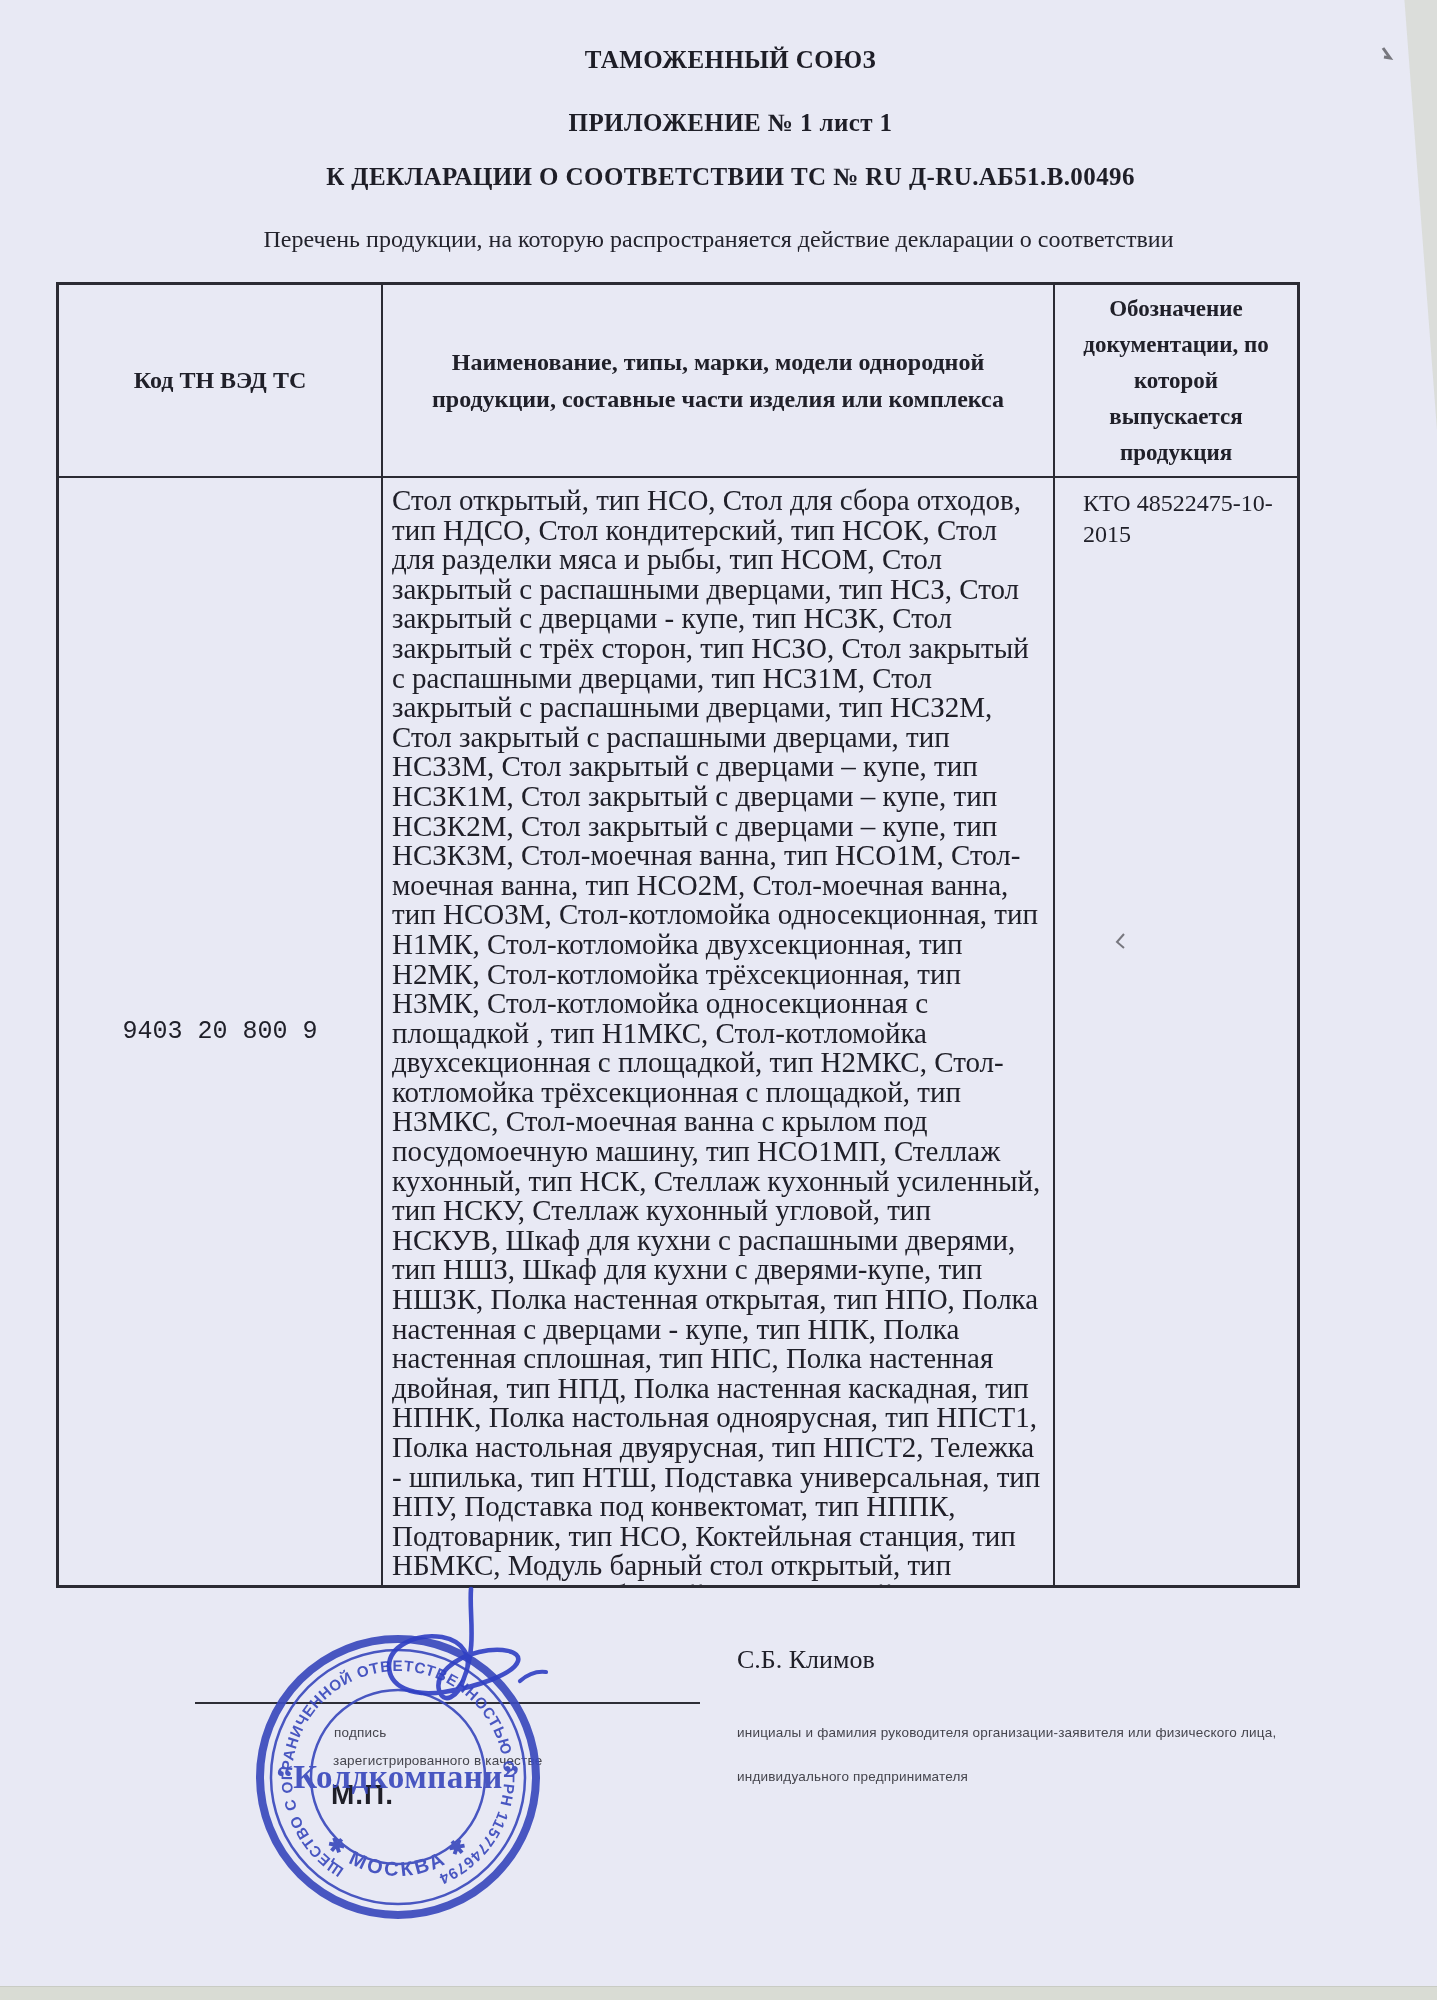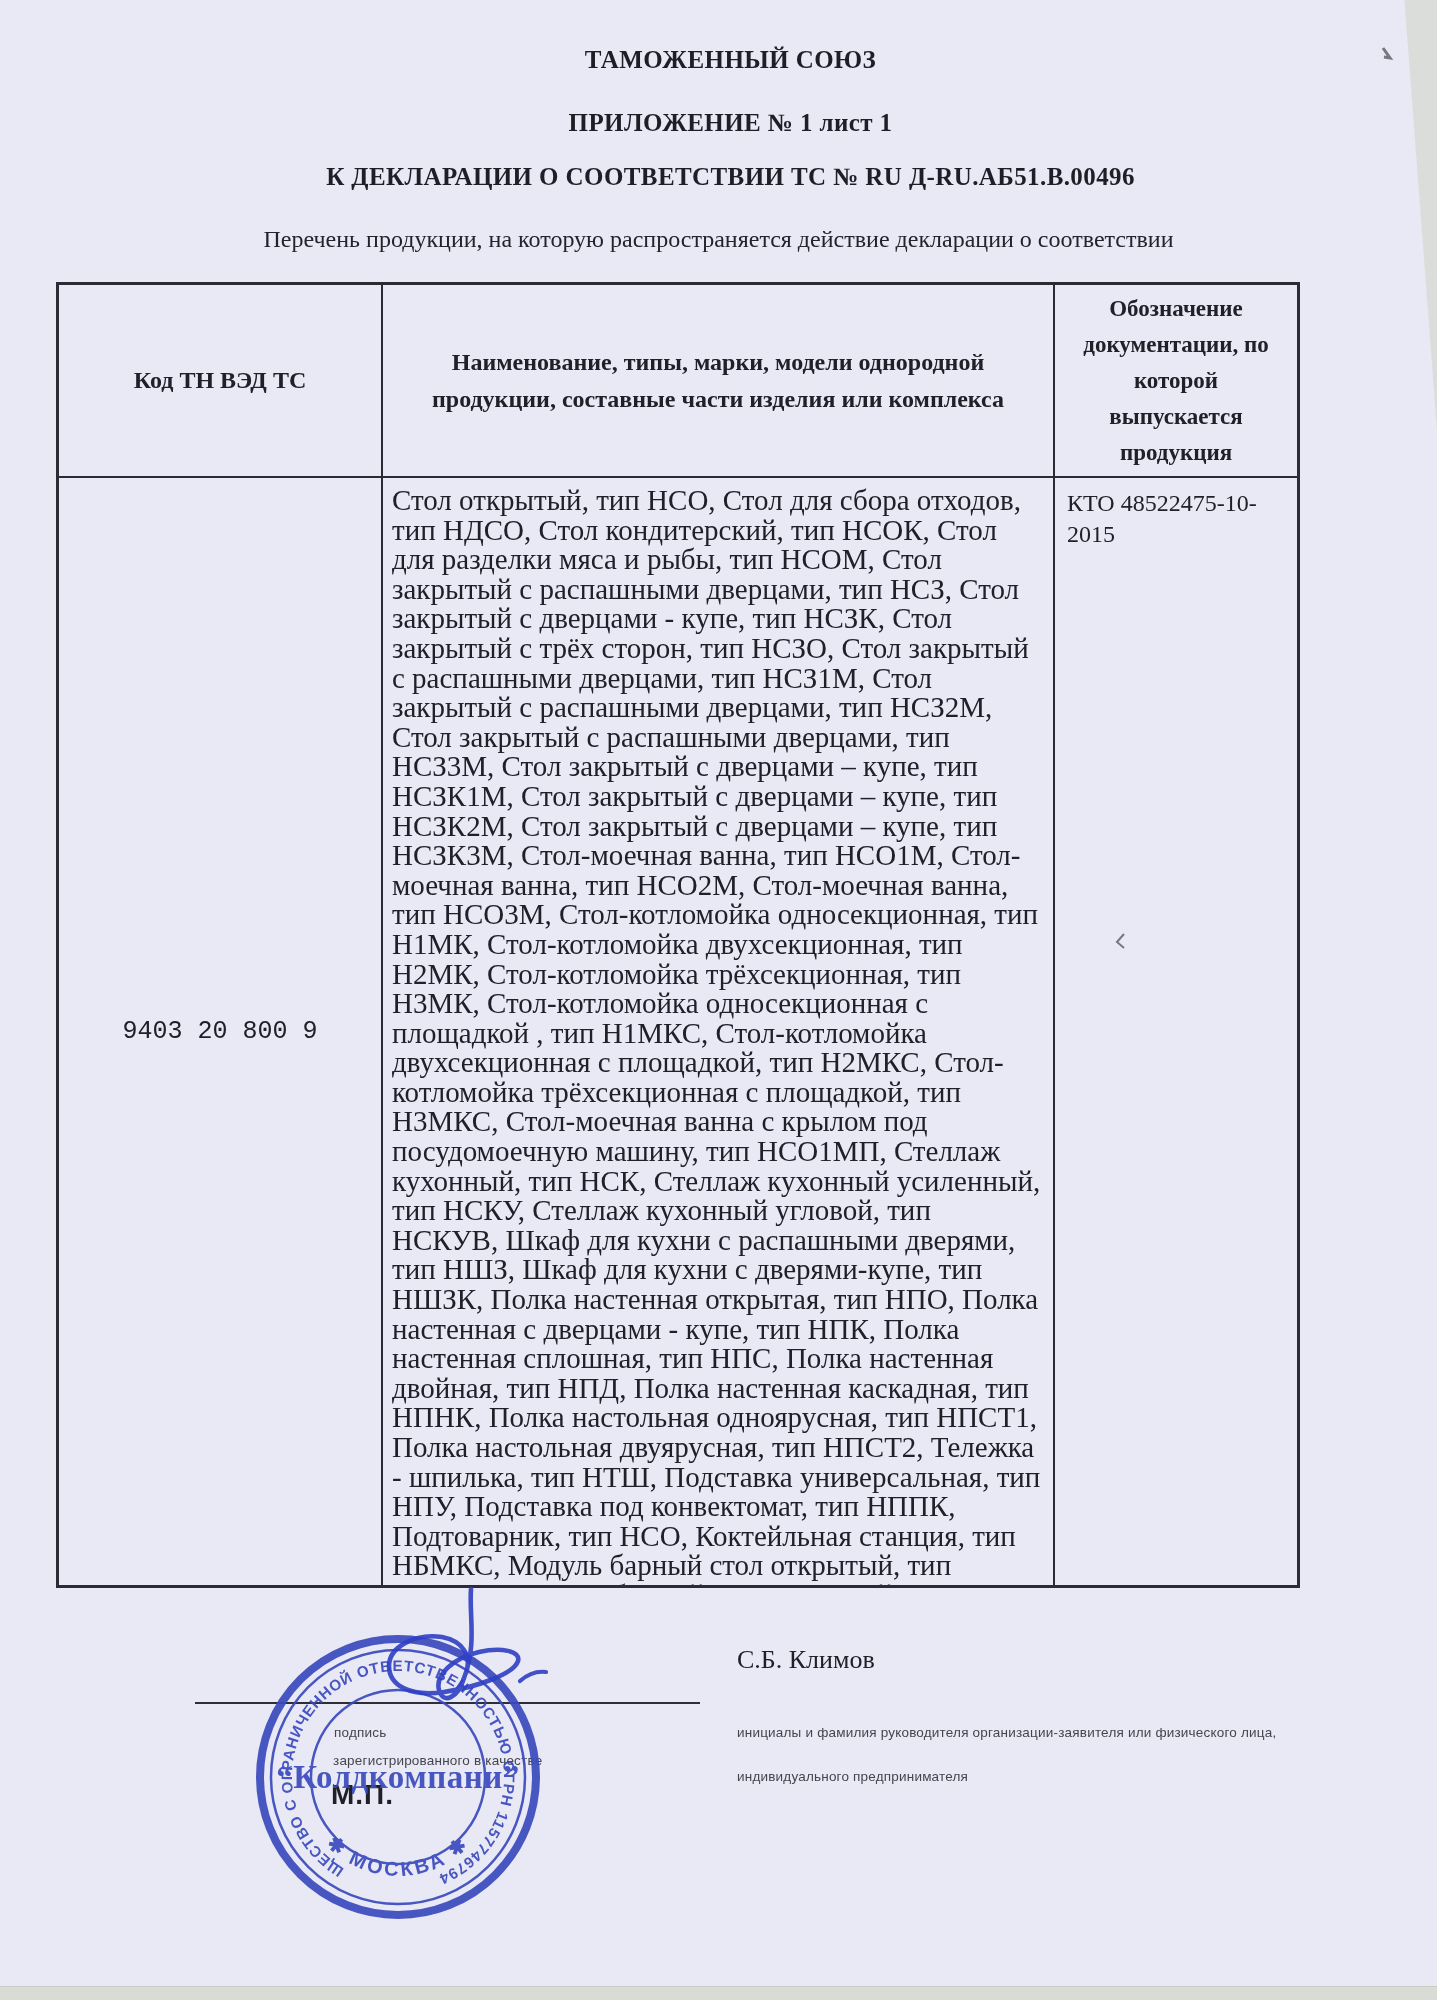--- a/index.html
+++ b/index.html
@@ -45,21 +45,21 @@
   .cell.last-row{border-bottom:none;}
   .hcell{
     display:flex;align-items:center;justify-content:center;text-align:center;
     font-weight:bold;font-size:24px;line-height:37px;padding:6px 14px;
   }
   .hcell.h3{font-size:23px;line-height:36px;padding:6px 20px;}
   .bcell-code{display:flex;align-items:center;justify-content:center;font-size:25px;font-family:Liberation Mono, monospace;}
   .bcell-products{
     font-size:29px;line-height:29.6px;padding:8px 10px 8px 9px;text-align:left;
   }
-  .bcell-doc{font-size:24px;line-height:31px;padding:10px 8px 8px 12px;}
+  .bcell-doc{font-size:24px;line-height:31px;padding:10px 8px 8px 28px;}
   .sig-line{
     position:absolute;left:195px;top:1702px;width:505px;height:2px;background:#2e2e36;
   }
   .small-sans{
     position:absolute;font-family:"Liberation Sans", sans-serif;
     font-size:13.5px;color:#45454d;letter-spacing:.2px;
   }
   .lbl-podpis{left:334px;top:1725px;}
   .lbl-reg{left:333px;top:1753px;}
   .lbl-mp{

